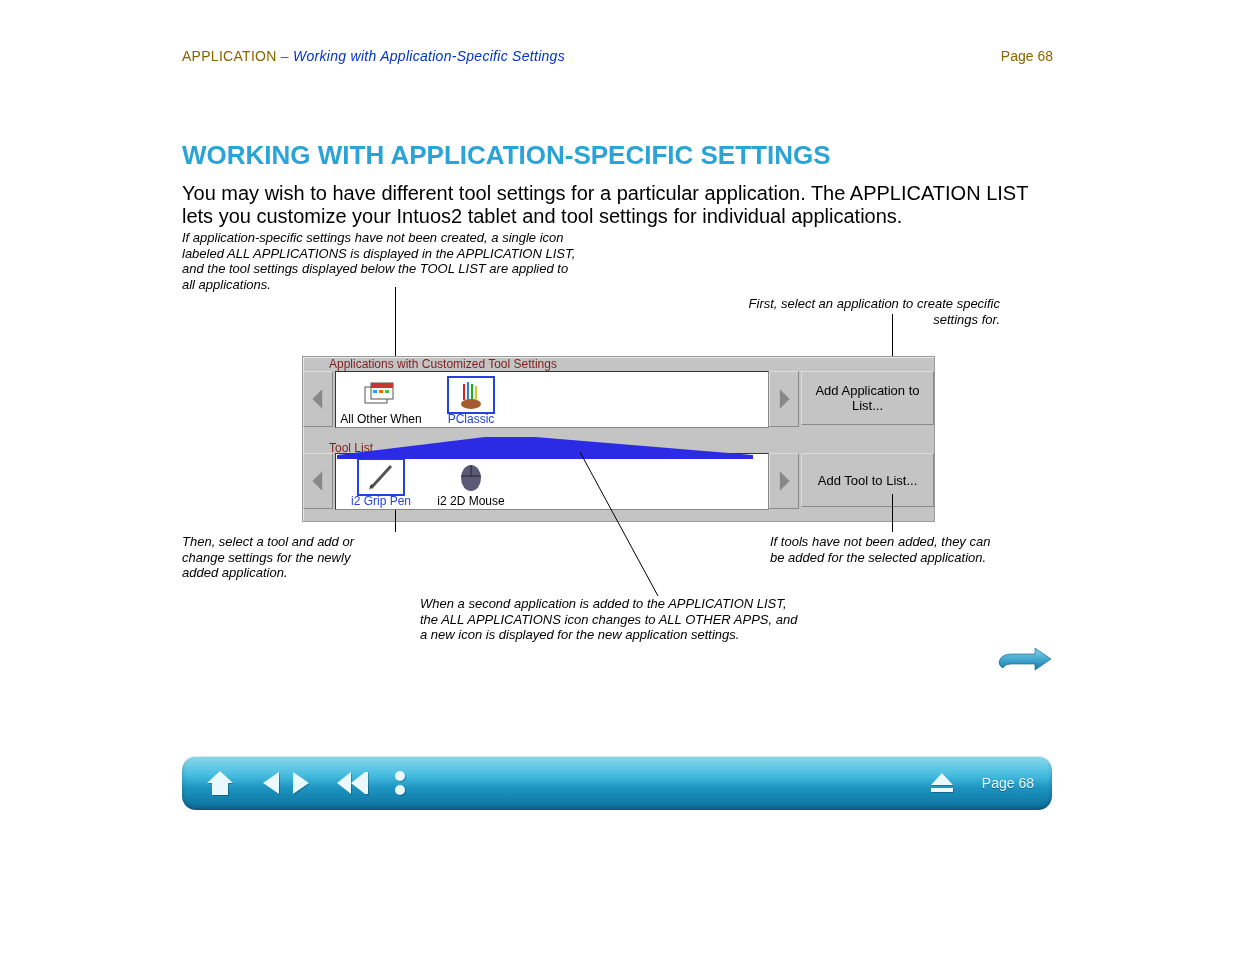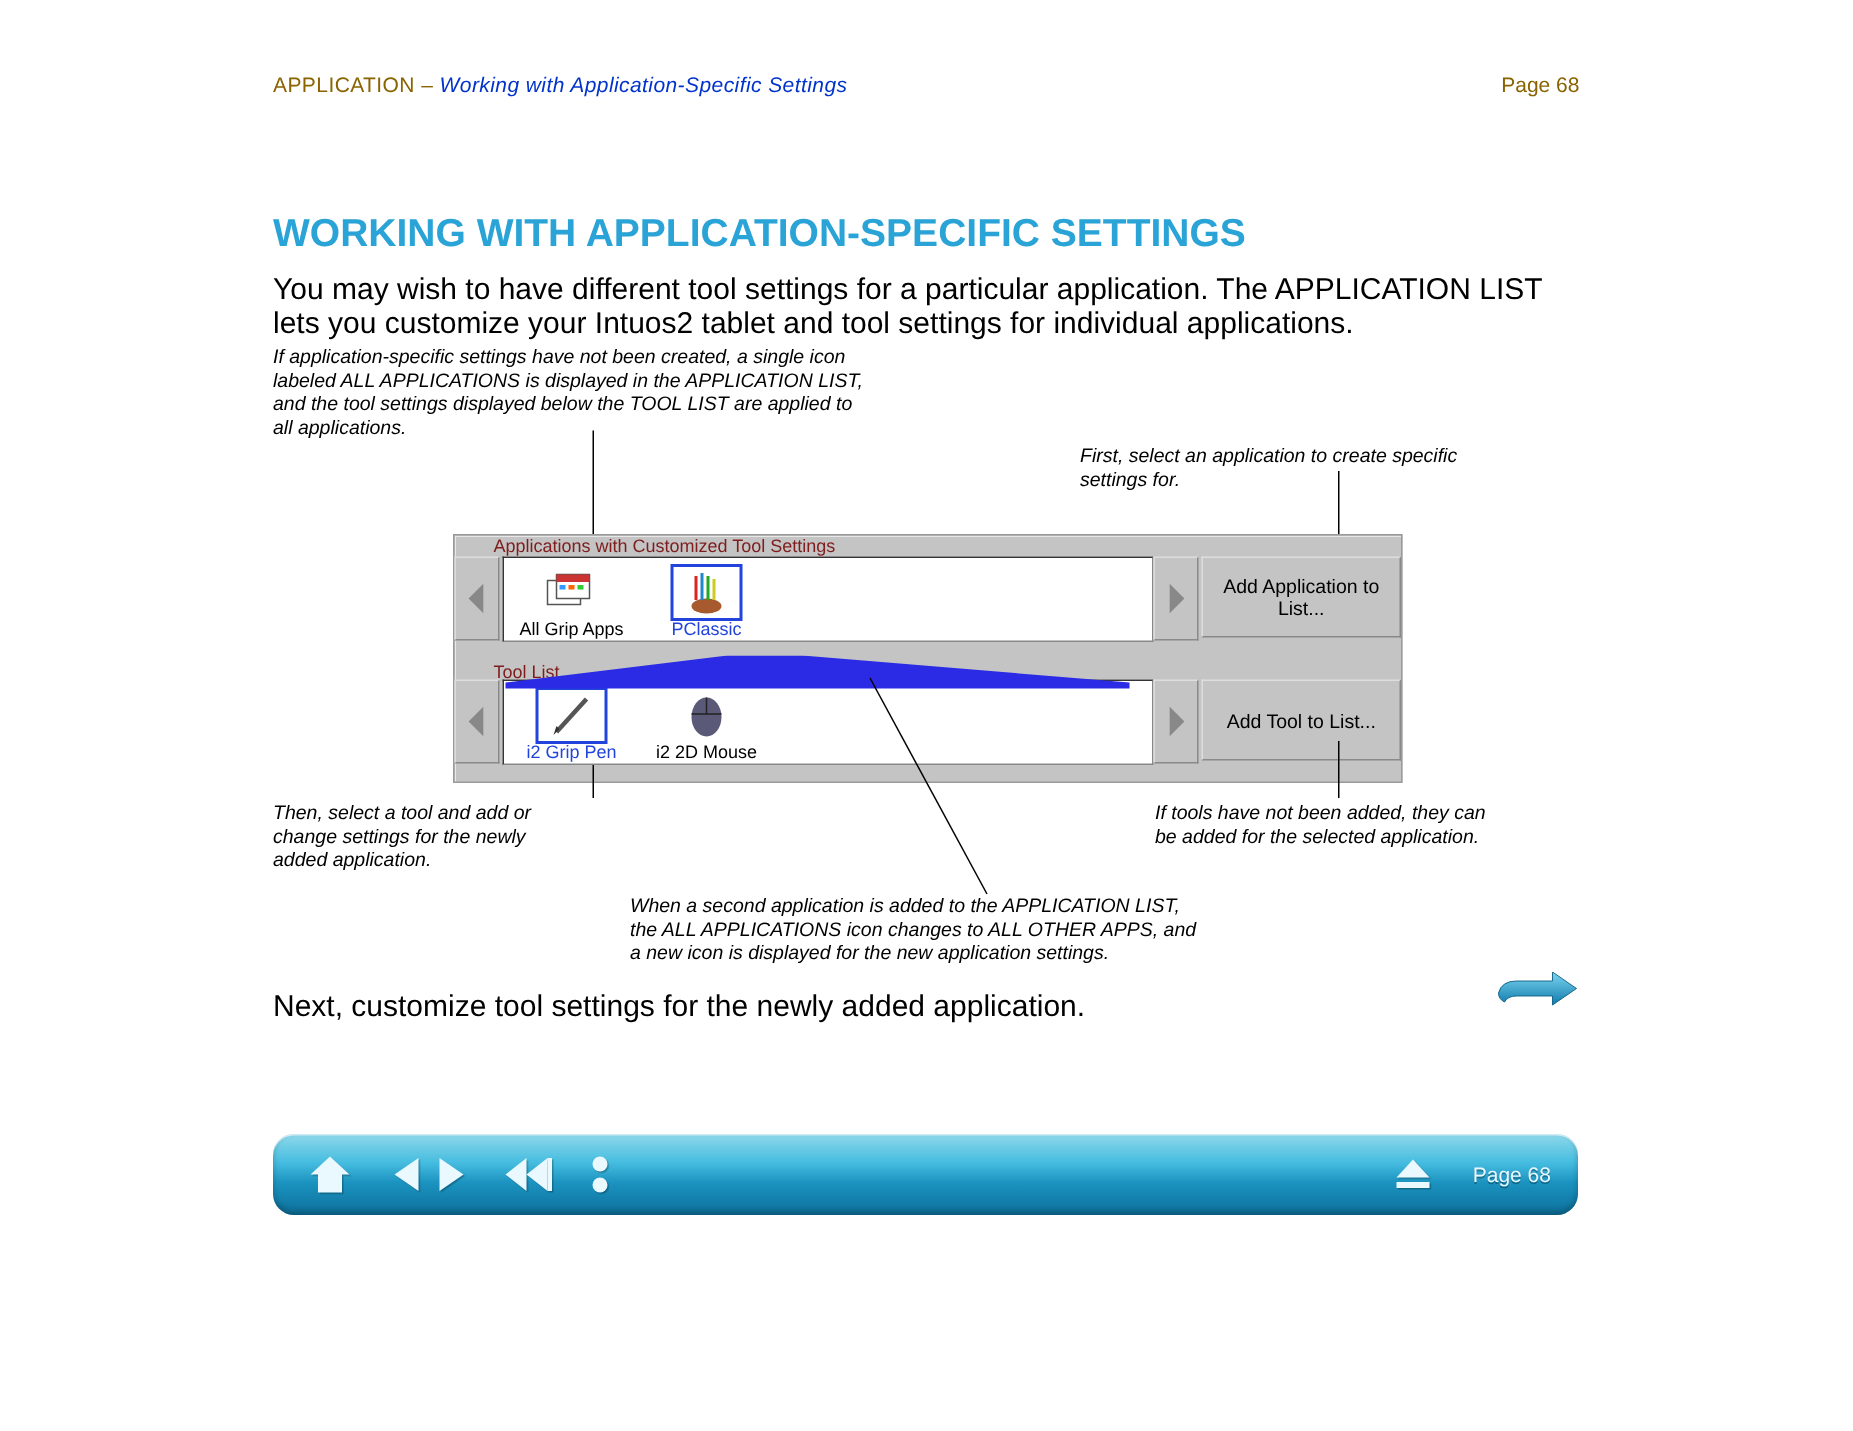--- a/index.html
+++ b/index.html
@@ -39,21 +39,21 @@
   <span>APPLICATION – </span><span class="link">Working with Application-Specific Settings</span>
 </div>
 <div class="hdr-right">Page 68</div>
 
 <div class="section-title">WORKING WITH APPLICATION-SPECIFIC SETTINGS</div>
 
 <div class="body-text" style="top:182px;">You may wish to have different tool settings for a particular application. The APPLICATION LIST lets you customize your Intuos2 tablet and tool settings for individual applications.</div>
 
 <div class="callout" style="left:182px;top:230px;width:400px;">If application-specific settings have not been created, a single icon labeled ALL APPLICATIONS is displayed in the APPLICATION LIST, and the tool settings displayed below the TOOL LIST are applied to all applications.</div>
 
-<div class="callout" style="left:720px;top:296px;width:280px;">First, select an application to create specific settings for.</div>
+<div class="callout" style="left:720px;top:296px;width:280px;text-align:right;">First, select an application to create specific settings for.</div>
 
 <div class="lead lead-v" style="left:395px;top:287px;height:86px;"></div>
 <div class="lead lead-v" style="left:892px;top:314px;height:70px;"></div>
 
 <div class="panel">
 
   <div class="row">
     <div class="row-label">Applications with Customized Tool Settings</div>
     <div class="arrow-btn" style="left:0;">
       <svg viewBox="0 0 10 14">
@@ -65,21 +65,21 @@
         <div class="icon-box">
           <svg width="36" height="28" viewBox="0 0 36 28">
                 <rect x="2" y="6" width="22" height="16" fill="#fff" stroke="#555"></rect>
                 <rect x="8" y="2" width="22" height="16" fill="#fff" stroke="#555"></rect>
                 <rect x="8" y="2" width="22" height="5" fill="#c33"></rect>
                 <rect x="10" y="9" width="4" height="3" fill="#39f"></rect>
                 <rect x="16" y="9" width="4" height="3" fill="#f60"></rect>
                 <rect x="22" y="9" width="4" height="3" fill="#3c3"></rect>
               </svg>
         </div>
-        <div>All Grip Apps</div>
+        <div>All Other When</div>
       </div>
       <div class="item sel">
         <div class="icon-box">
           <svg width="36" height="30" viewBox="0 0 36 30">
                 <ellipse cx="18" cy="24" rx="10" ry="5" fill="#a65a2e"></ellipse>
                 <rect x="10" y="4" width="2" height="16" fill="#d22"></rect>
                 <rect x="14" y="2" width="2" height="18" fill="#28c"></rect>
                 <rect x="18" y="4" width="2" height="16" fill="#2a2"></rect>
                 <rect x="22" y="6" width="2" height="14" fill="#cc2"></rect>
               </svg>
@@ -139,21 +139,20 @@
 <div class="callout" style="left:182px;top:534px;width:200px;">Then, select a tool and add or change settings for the newly added application.</div>
 <div class="callout" style="left:420px;top:596px;width:380px;">When a second application is added to the APPLICATION LIST, the ALL APPLICATIONS icon changes to ALL OTHER APPS, and a new icon is displayed for the new application settings.</div>
 <div class="callout" style="left:770px;top:534px;width:230px;">If tools have not been added, they can be added for the selected application.</div>
 
 <div class="lead lead-v" style="left:395px;top:510px;height:22px;"></div>
 <div class="lead lead-v" style="left:892px;top:494px;height:38px;"></div>
 <svg style="position:absolute;left:570px;top:450px;pointer-events:none;" width="120" height="150">
       <line x1="10" y1="2" x2="88" y2="146" stroke="#000"></line>
     </svg>
 
-<div class="body-text" style="top:660px;width:770px;">Next, customize tool settings for the newly added application.</div>
 
 <svg class="curl-arrow" viewBox="0 0 56 28">
   <defs>
         <linearGradient id="ga" x1="0" y1="0" x2="0" y2="1">
           <stop offset="0" stop-color="#7ed6f0"></stop>
           <stop offset="1" stop-color="#0f7bad"></stop>
         </linearGradient>
       </defs>
   <path d="M2 14 Q 4 6 14 6 L 38 6 L 38 0 L 54 11 L 38 22 L 38 16 L 14 16 Q 8 16 6 20 Q 2 18 2 14 Z" fill="url(#ga)" stroke="#0a5e84" stroke-width="0.6"></path>
 </svg>

